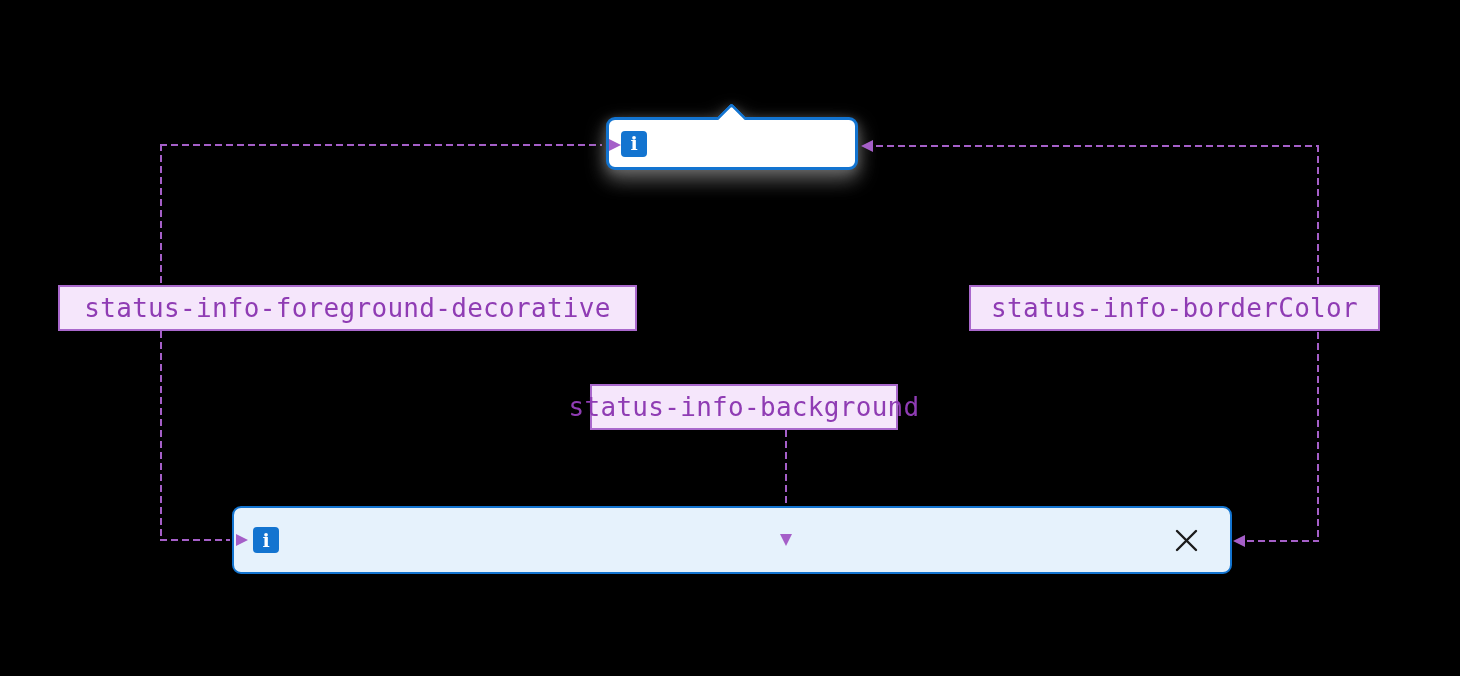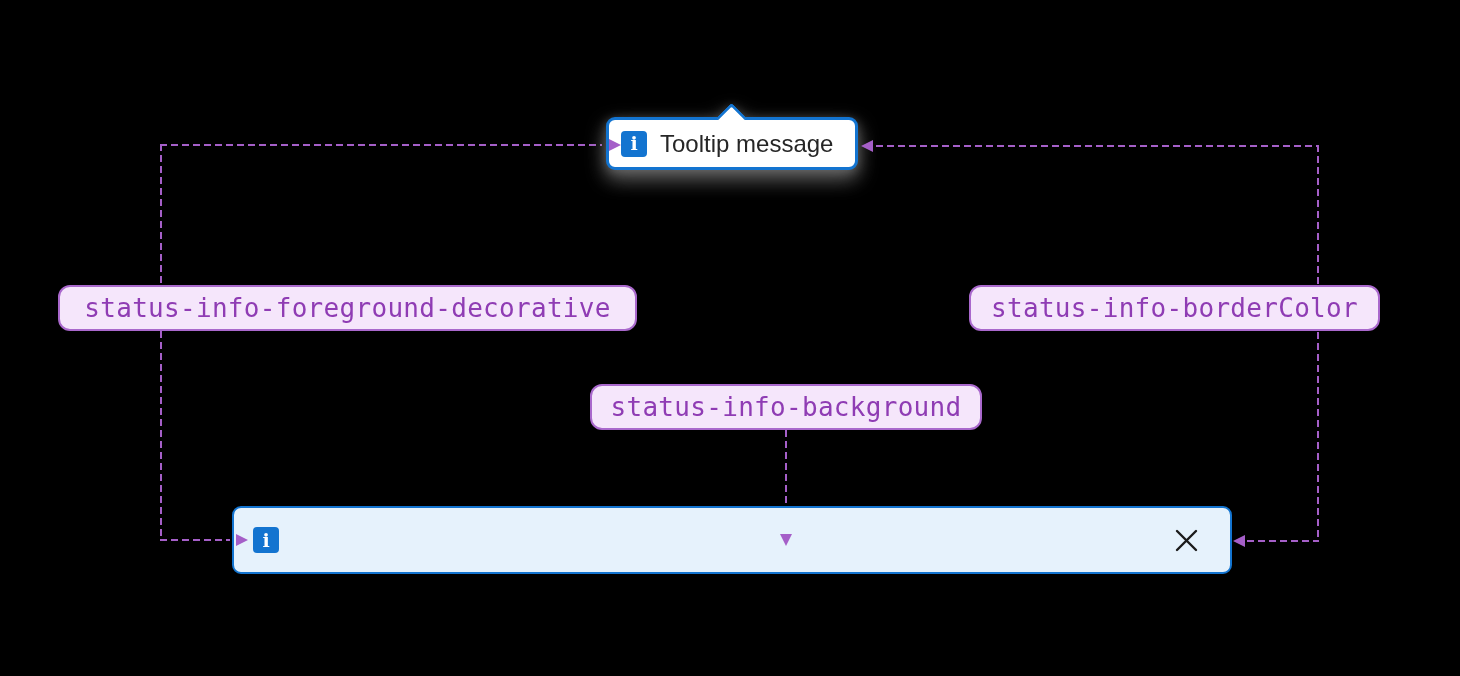--- a/index.html
+++ b/index.html
@@ -37,28 +37,28 @@
   .arr-right { border-top:6px solid transparent; border-bottom:6px solid transparent; border-left:12px solid var(--connector); }
   .arr-left  { border-top:6px solid transparent; border-bottom:6px solid transparent; border-right:12px solid var(--connector); }
   .arr-down  { border-left:6px solid transparent; border-right:6px solid transparent; border-top:12px solid var(--connector); }
 
   
   .token {
     position:absolute; height:46px; z-index:2;
     display:flex; align-items:center; justify-content:center;
     background:var(--token-bg);
     border:2px solid var(--token-border);
-    border-radius:12px;
+    border-radius:0;
     color:var(--token-text);
     font-family:"DejaVu Sans Mono", monospace;
     font-size:26px; letter-spacing:0.3px; white-space:nowrap;
   }
   #token-foreground { left:58px;  top:285px; width:579px; }
   #token-border     { left:969px; top:285px; width:411px; }
-  #token-background { left:590px; top:384px; width:392px; }
+  #token-background { left:590px; top:384px; width:308px; }
 
   
   #tooltip {
     position:absolute; left:606px; top:117px; width:252px; height:53px; z-index:3;
     background:var(--tooltip-bg);
     border:3px solid var(--info-border);
     border-radius:9px;
     display:flex; align-items:center; gap:13px; padding:0 12px;
     filter:drop-shadow(0 8px 10px rgba(150,150,150,0.55)) drop-shadow(0 2px 5px rgba(120,120,120,0.5));
   }
@@ -120,21 +120,20 @@
 
   <div class="token" id="token-border">status-info-borderColor</div>
 
   <div class="token" id="token-background">status-info-background</div>
 
   <div id="tooltip">
     <div id="tooltip-caret"></div>
     <span class="info-icon">
       <span>i</span>
     </span>
-    <span class="msg-text">Tooltip message</span>
   </div>
 
   <div id="banner">
     <span class="info-icon">
       <span>i</span>
     </span>
     <button id="banner-close" aria-label="Close">
       <svg width="25" height="25" viewBox="0 0 25 25">
         <path d="M3 3 L22 22 M22 3 L3 22" stroke="#1b1b1b" stroke-width="2.4" stroke-linecap="round" fill="none"></path>
       </svg>

